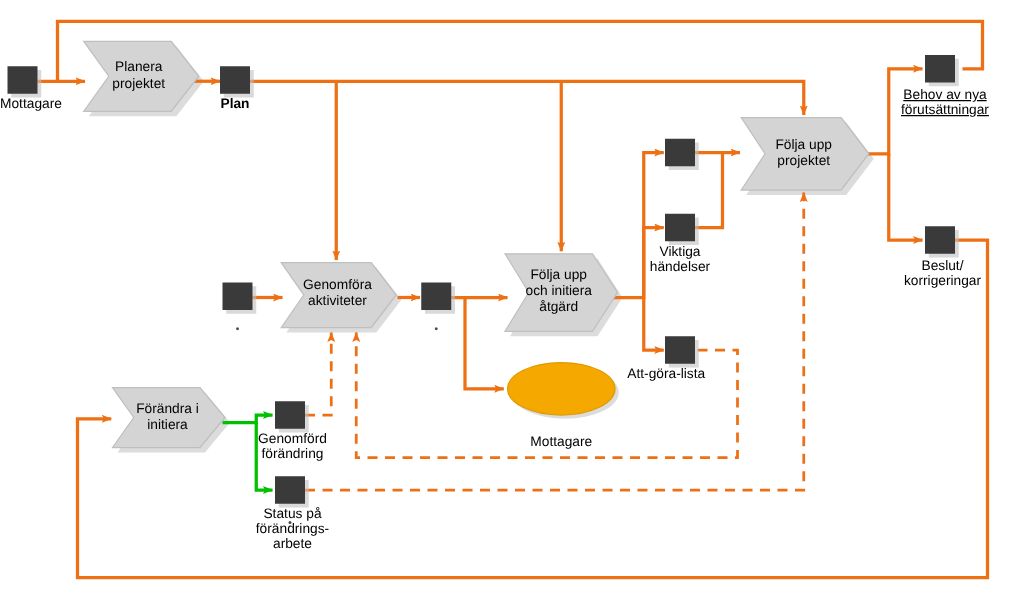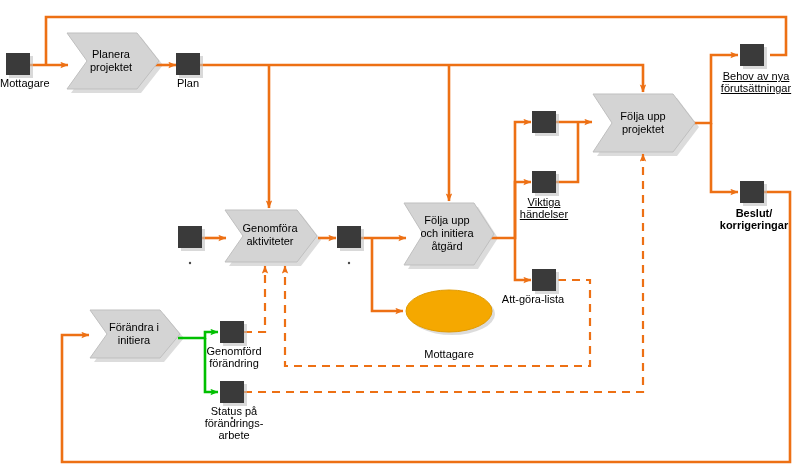--- a/index.html
+++ b/index.html
@@ -146,27 +146,27 @@
 och initiera
 åtgärd</div>
 <div class="proc-lbl" style="left:595px;top:110px;width:96px;">Följa upp
 projektet</div>
 <div class="proc-lbl" style="left:90px;top:321px;width:88px;">Förändra i
 initiera</div>
 
 <div class="ell-lbl" style="left:406px;top:304px;width:86px;">Mottagare</div>
 
 <div class="lbl" style="left:0px;top:77px;width:44px;">Mottagare</div>
-<div class="lbl" style="left:158px;top:77px;width:60px;">Plan</div>
-<div class="lbl" style="left:504px;top:196px;width:80px;text-decoration:underline;">Viktiga
+<div class="lbl" style="left:158px;top:77px;width:60px;font-weight:bold;">Plan</div>
+<div class="lbl" style="left:504px;top:196px;width:80px;">Viktiga
 händelser</div>
 <div class="lbl" style="left:487px;top:293px;width:92px;">Att-göra-lista</div>
 <div class="lbl" style="left:704px;top:70px;width:104px;text-decoration:underline;">Behov av nya
 förutsättningar</div>
-<div class="lbl" style="left:708px;top:207px;width:92px;font-weight:bold;">Beslut/
+<div class="lbl" style="left:708px;top:207px;width:92px;">Beslut/
 korrigeringar</div>
 <div class="lbl" style="left:192px;top:405px;width:84px;">Status på
 förändrings-
 arbete</div>
 <div class="lbl" style="left:194px;top:345px;width:80px;">Genomförd
 förändring</div>
 
 </div>
 
 </body></html>

